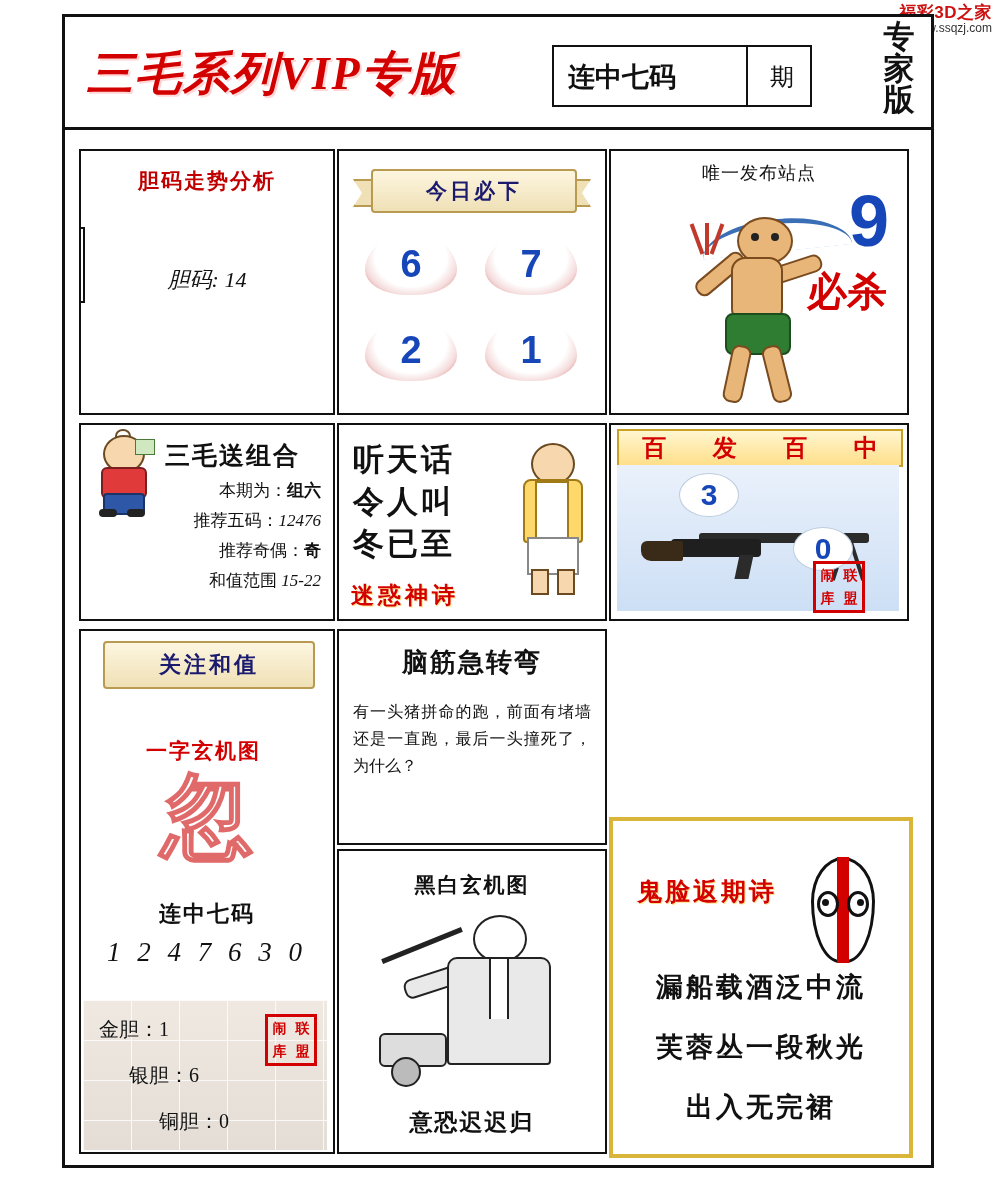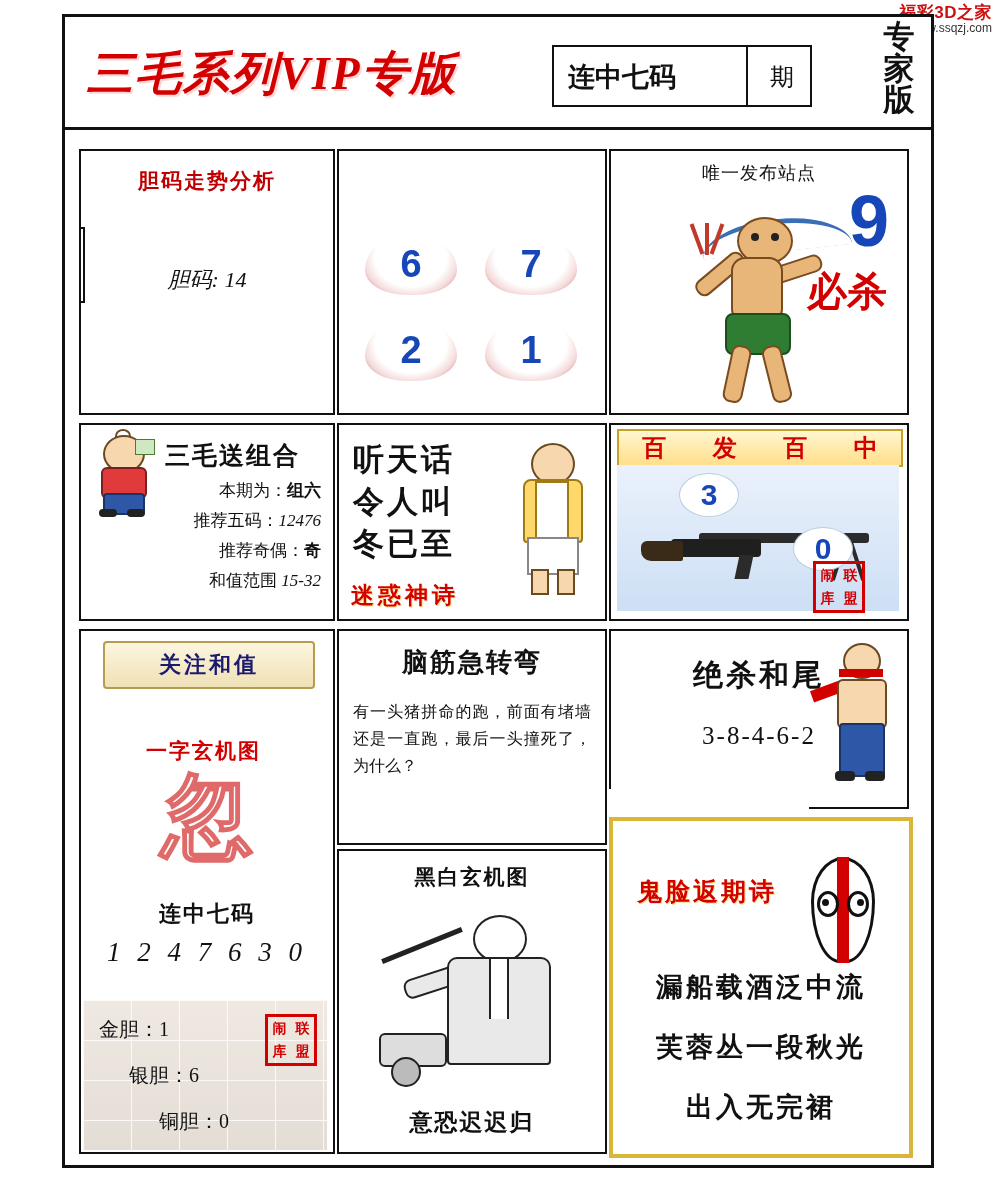--- a/index.html
+++ b/index.html
@@ -161,21 +161,21 @@
     background-size:48px 40px;}
   .dan{position:absolute;font-family:"Liberation Serif",serif;font-size:20px;color:#111;}
   .dan1{left:16px;top:16px;} .dan2{left:46px;top:62px;} .dan3{left:76px;top:108px;}
   .seal-tile{right:10px;top:14px;position:absolute;}
 
   .c-brain{left:272px;top:502px;width:266px;height:212px;}
   .c-brain .t{margin-top:14px;text-align:center;font-family:"Liberation Serif",serif;font-weight:bold;font-size:26px;color:#111;letter-spacing:2px;}
   .c-brain .q{margin:18px 14px 0 14px;font-family:"Liberation Serif",serif;font-size:16px;color:#111;line-height:1.7;text-align:justify;}
 
   .c-bw{left:272px;top:722px;width:266px;height:301px;}
-  .c-bw .t{margin-top:12px;text-align:center;font-family:"Liberation Serif",serif;font-weight:bold;font-size:21px;color:#111;letter-spacing:2px;}
+  .c-bw .t{margin-top:20px;text-align:center;font-family:"Liberation Serif",serif;font-weight:bold;font-size:21px;color:#111;letter-spacing:2px;}
   .fat{position:absolute;left:30px;top:56px;width:210px;height:180px;}
   .fat .head{position:absolute;left:104px;top:8px;width:50px;height:44px;border-radius:50%;background:#fff;border:2px solid #222;}
   .fat .coat{position:absolute;left:78px;top:50px;width:100px;height:104px;background:#e9e9e9;border:2px solid #222;border-radius:10px 10px 4px 4px;}
   .fat .lapel{position:absolute;left:120px;top:52px;width:16px;height:60px;background:#fff;border-left:2px solid #222;border-right:2px solid #222;}
   .fat .arm{position:absolute;left:34px;top:64px;width:62px;height:16px;background:#e9e9e9;border:2px solid #222;transform:rotate(-18deg);border-radius:8px;}
   .fat .stick{position:absolute;left:10px;top:36px;width:86px;height:5px;background:#222;transform:rotate(-22deg);}
   .fat .cannon{position:absolute;left:10px;top:126px;width:64px;height:30px;background:#ddd;border:2px solid #222;border-radius:6px;}
   .fat .wheel{position:absolute;left:22px;top:150px;width:26px;height:26px;border-radius:50%;background:#bbb;border:2px solid #222;}
   .c-bw .caption{position:absolute;left:0;right:0;bottom:14px;text-align:center;font-family:"Liberation Serif",serif;font-weight:bold;font-size:23px;color:#111;letter-spacing:2px;}
 
@@ -229,20 +229,25 @@
 
     <div class="grid">
 
       <div class="cell c-danma">
         <div class="nub"></div>
         <div class="h">胆码走势分析</div>
         <div class="v">胆码: 14</div>
       </div>
 
       <div class="cell c-today">
+        <div class="banner">
+          <div class="tail tl"></div>
+          <div class="tail tr"></div>
+          <div class="rib">今日必下</div>
+        </div>
         <div class="num-badge nb1">
           <div class="orn"></div>
           <div class="n">6</div>
         </div>
         <div class="num-badge nb2">
           <div class="orn"></div>
           <div class="n">7</div>
         </div>
         <div class="num-badge nb3">
           <div class="orn"></div>
@@ -291,21 +296,21 @@
         <div class="line l1">
           <span>本期为：</span><b>组六</b>
         </div>
         <div class="line l2">
           <span>推荐五码：</span><i>12476</i>
         </div>
         <div class="line l3">
           <span>推荐奇偶：</span><b>奇</b>
         </div>
         <div class="line l4">
-          <span>和值范围</span> <i>15-32</i>
+          <span>和值范围</span> <i>15-22</i>
         </div>
       </div>
 
       <div class="cell c-poem">
         <div class="pl p1">听天话</div>
         <div class="pl p2">令人叫</div>
         <div class="pl p3">冬已至</div>
         <div class="monk">
           <div class="head"></div>
           <div class="robe"></div>
@@ -377,33 +382,20 @@
           <div class="head"></div>
           <div class="arm"></div>
           <div class="coat"></div>
           <div class="lapel"></div>
           <div class="cannon"></div>
           <div class="wheel"></div>
         </div>
         <div class="caption">意恐迟迟归</div>
       </div>
 
-      <div class="cell c-jues">
-        <div class="t">绝杀和尾</div>
-        <div class="n">3-8-4-6-2</div>
-        <div class="boy">
-          <div class="ribbon"></div>
-          <div class="head"></div>
-          <div class="band"></div>
-          <div class="shirt"></div>
-          <div class="pants"></div>
-          <div class="shoe s1"></div>
-          <div class="shoe s2"></div>
-        </div>
-      </div>
 
       <div class="white-patch"></div>
 
       <div class="cell c-ghost">
         <div class="ghost-title">鬼脸返期诗</div>
         <div class="mask">
           <div class="face"></div>
           <div class="stripe"></div>
           <div class="eye e1"></div>
           <div class="eye e2"></div>

